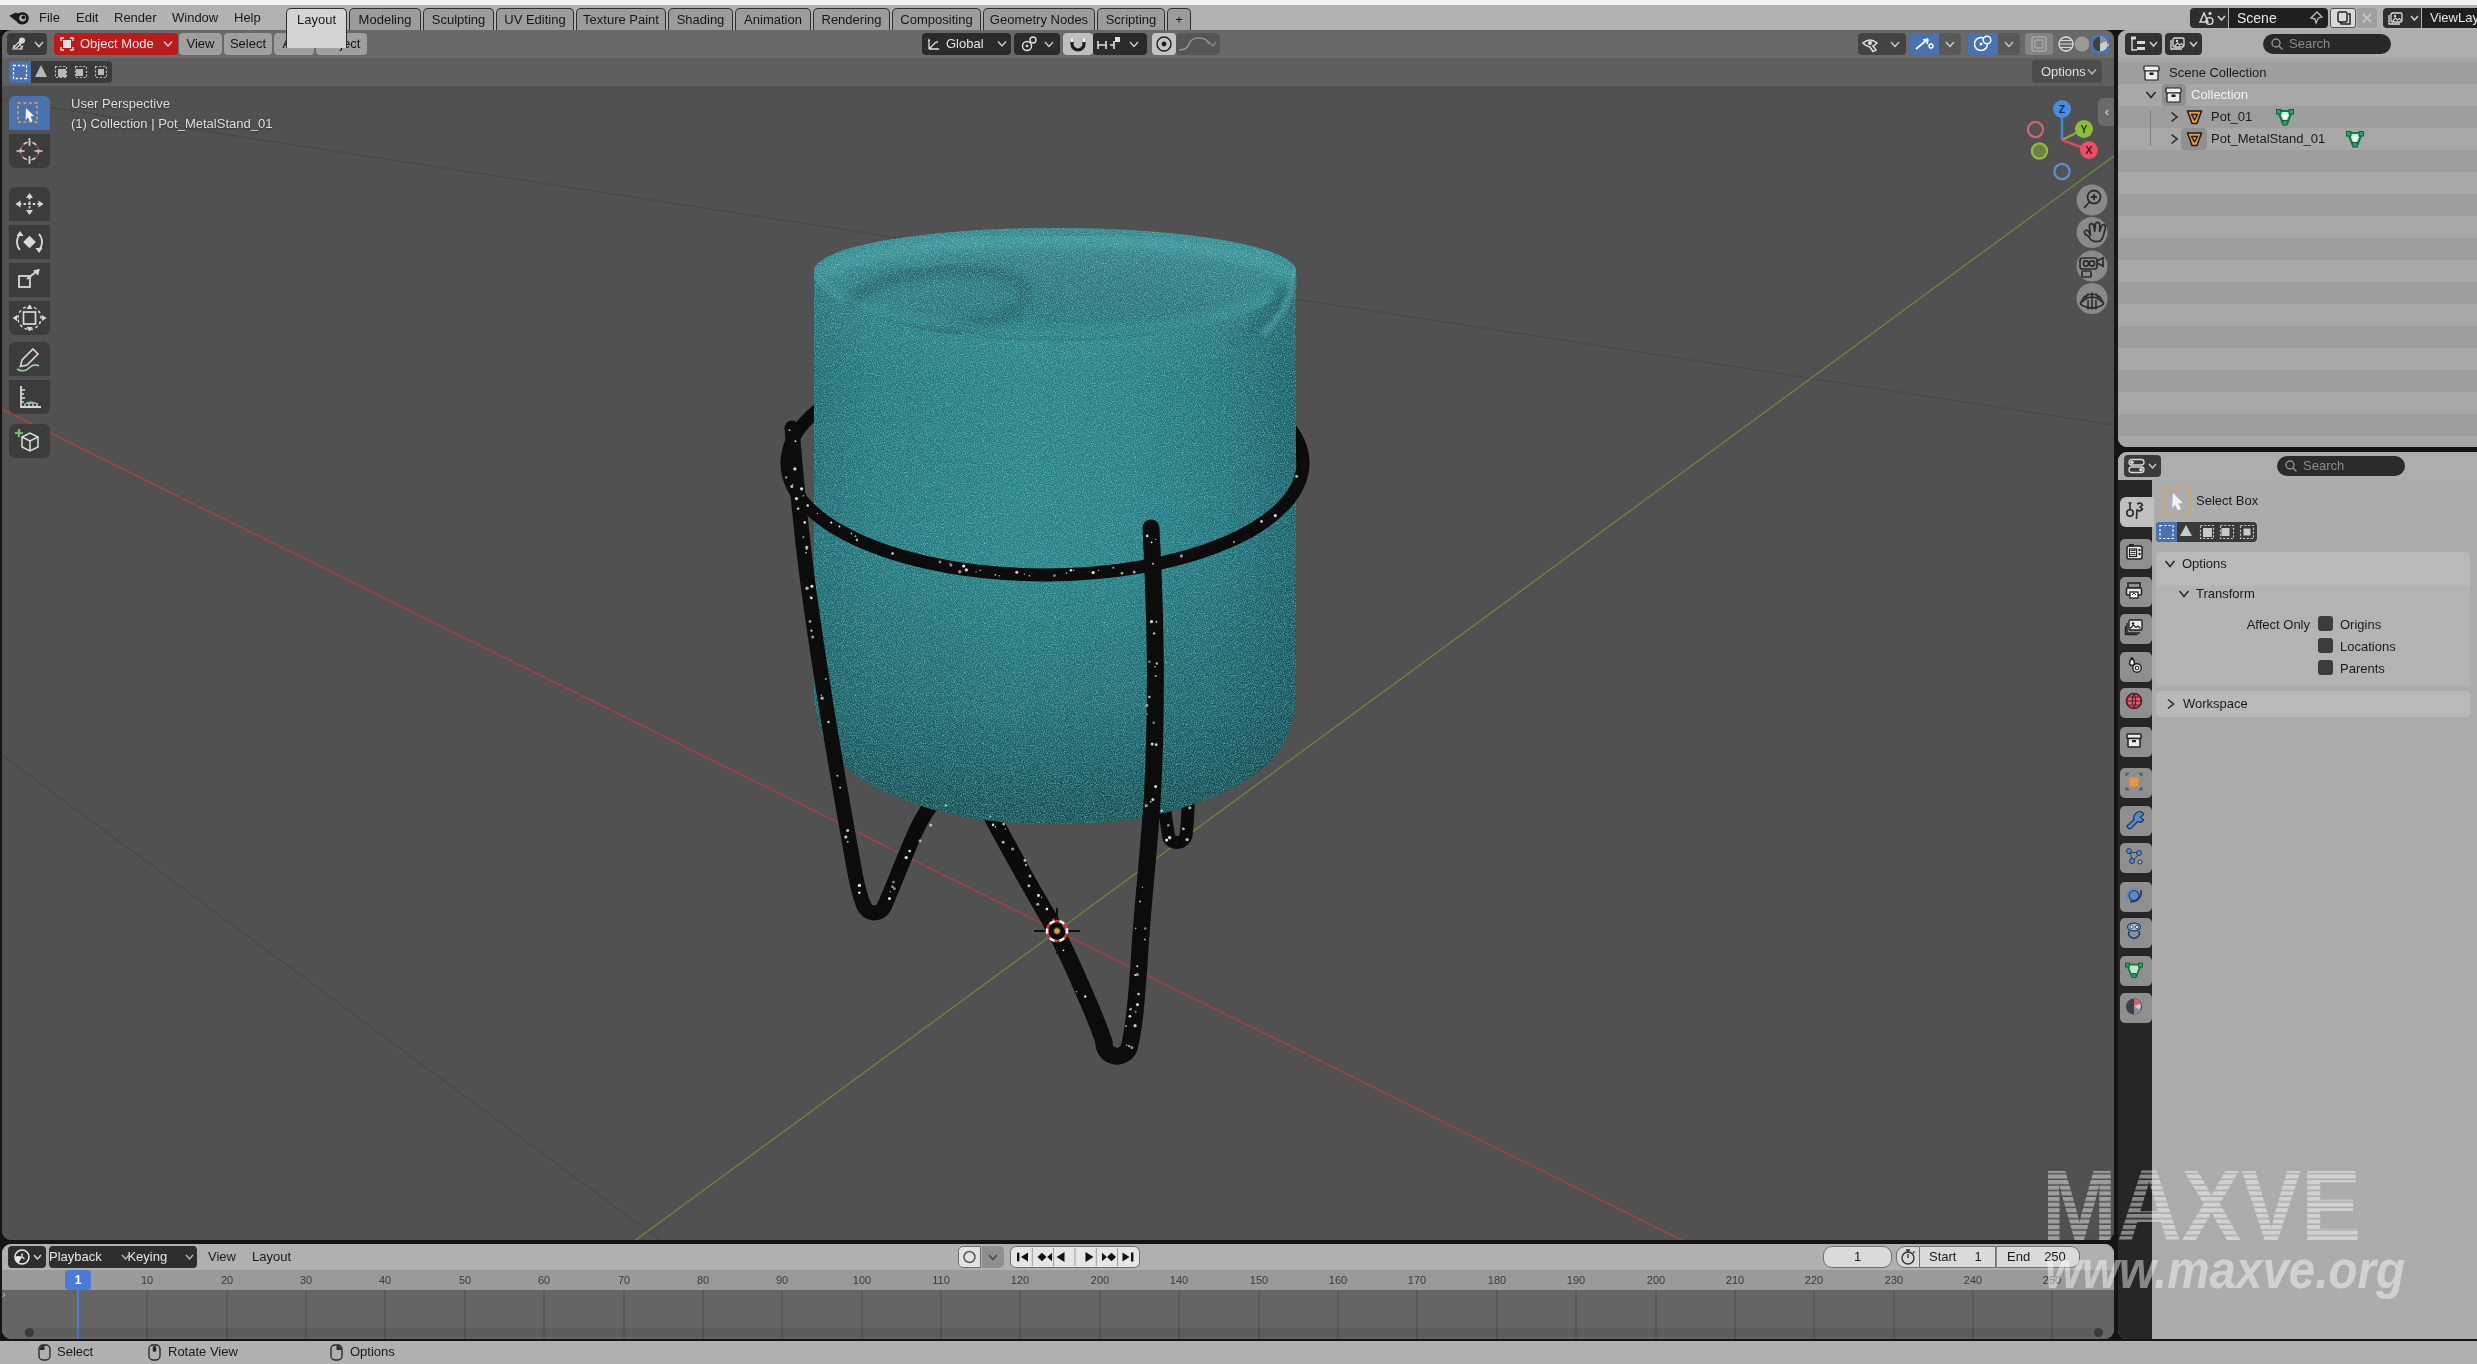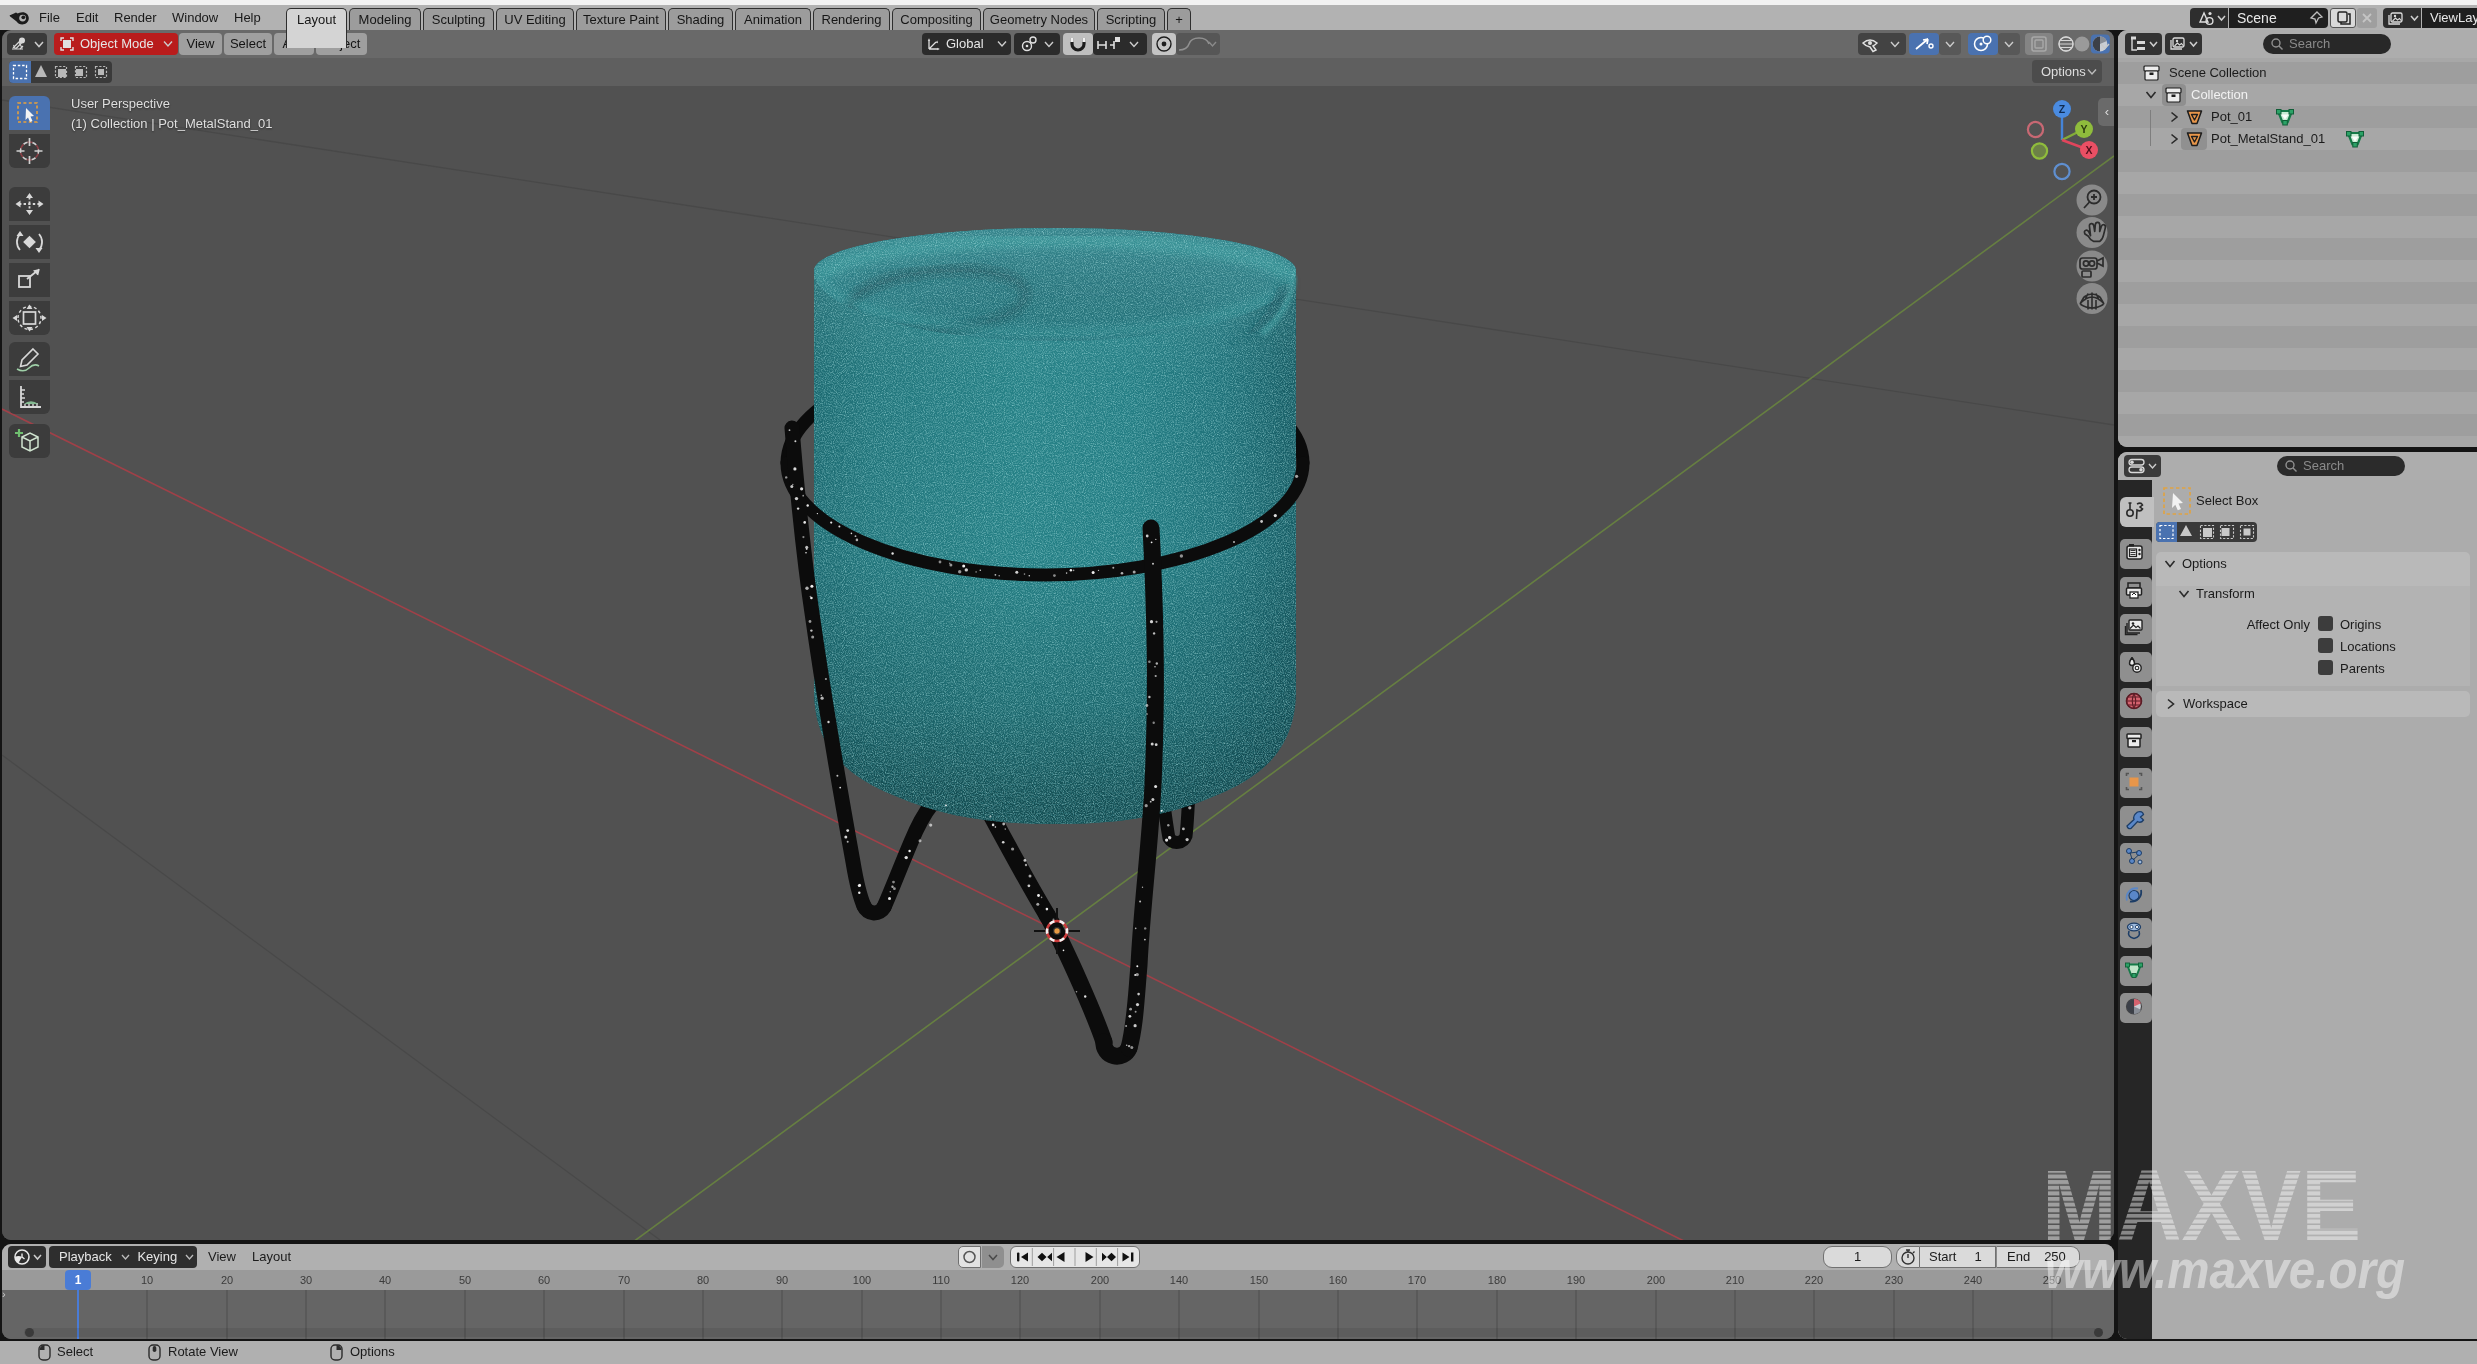--- a/index.html
+++ b/index.html
@@ -860,21 +860,21 @@
     <div class="abs" style="left:0;top:0;width:2112px;height:26px;background:#b0b0b0"></div>
     <div class="dbtn" style="left:6px;top:2px;width:38px;height:22px;background:#2e2e2e">
       <svg width="38" height="22" viewBox="0 0 38 22">
           <circle cx="14" cy="11" r="7" fill="none" stroke="#e8e8e8" stroke-width="1.6"></circle>
           <path d="M14 11 A 7 7 0 0 0 7 11 A 7 7 0 0 0 10.5 17.1 Z" fill="#e8e8e8"></path>
           <path d="M14 7.5 V11 L16.5 13" stroke="#e8e8e8" stroke-width="1.4" fill="none"></path>
           <path d="M26 9 l3.5 4 3.5-4" fill="none" stroke="#ccc" stroke-width="1.5"></path>
         </svg>
     </div>
     <div class="dbtn" style="left:47px;top:2px;width:148px;height:22px;background:#2e2e2e;line-height:22px">
-      <span style="margin-left:10px">Playback</span>
+      <span style="">Playback</span>
       <svg class="abs" style="left:72px;top:8px" width="9" height="7" viewBox="0 0 9 7">
           <path d="M1 1 l3.5 4 3.5-4" fill="none" stroke="#bbb" stroke-width="1.3"></path>
         </svg>
       <span style="margin-left:22px">Keying</span>
       <svg class="abs" style="left:136px;top:8px" width="9" height="7" viewBox="0 0 9 7">
           <path d="M1 1 l3.5 4 3.5-4" fill="none" stroke="#bbb" stroke-width="1.3"></path>
         </svg>
     </div>
     <div class="abs" style="left:206px;top:5px;font-size:13px;color:#1b1b1b">View</div>
     <div class="abs" style="left:250px;top:5px;font-size:13px;color:#1b1b1b">Layout</div>

